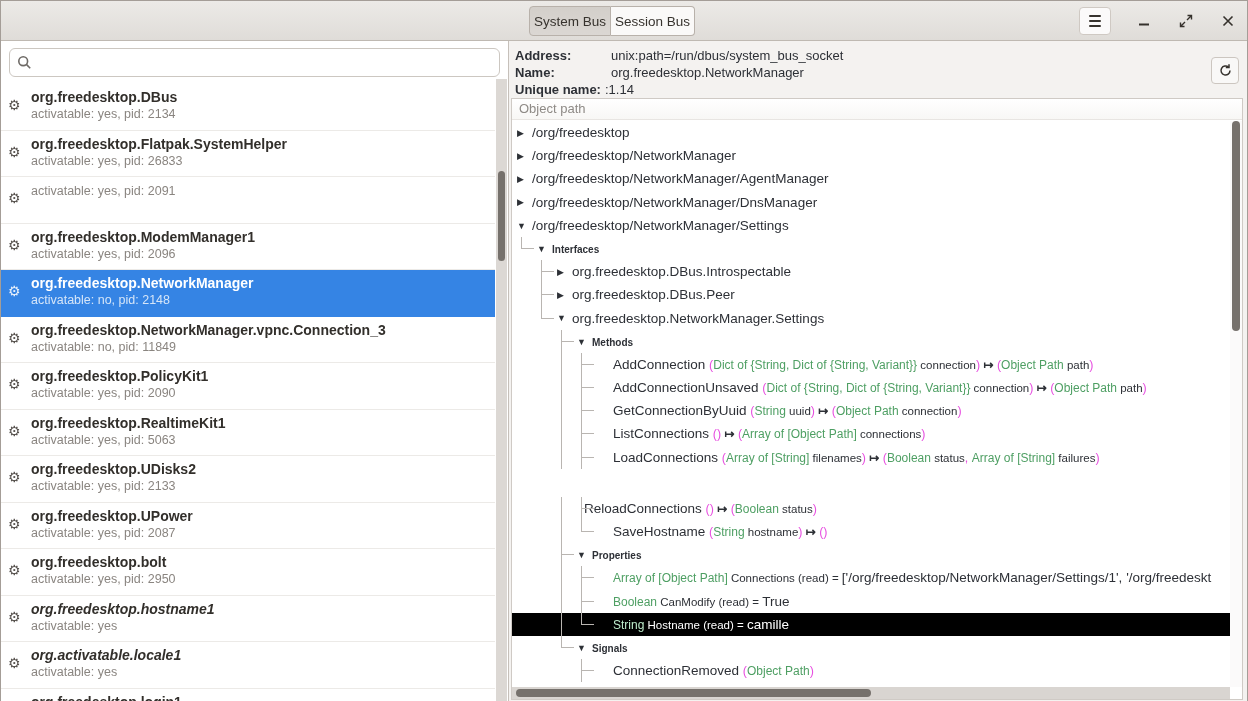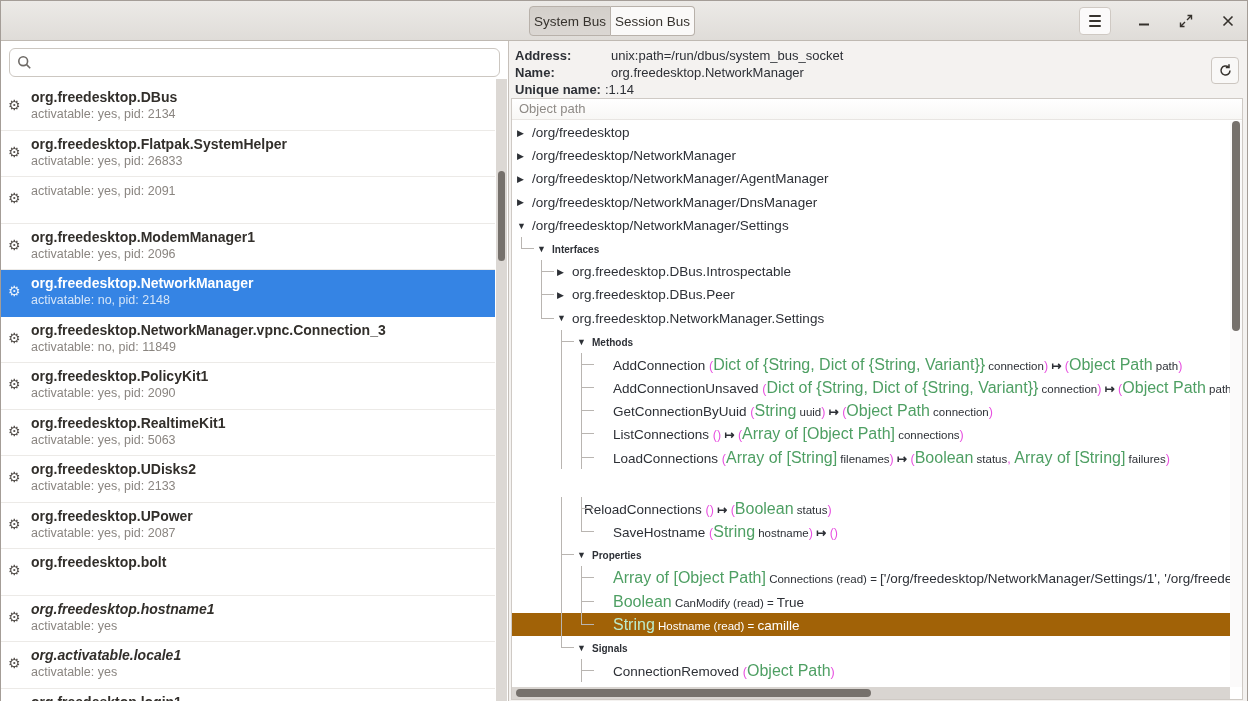--- a/index.html
+++ b/index.html
@@ -46,30 +46,30 @@
   .drow { display:flex; font-size:13px; line-height:17px; }
   .dlabel { font-weight:bold; min-width:96px; color:#2d3036; }
   .dvalue { color:#2d3036; }
   .refreshbtn { position:absolute; right:8px; top:16px; width:28px; height:27px; background:#f9f8f7; border:1px solid #ccc6c0; border-radius:4px; display:flex; align-items:center; justify-content:center; }
 
   
   .frame { position:absolute; left:2px; right:4px; top:57px; bottom:1px; background:#fff; border:1px solid #cfcac5; overflow:hidden; }
   .colheader { height:21px; line-height:20px; padding-left:7px; font-size:13px; color:#8e8a86; border-bottom:1px solid #e8e5e2; background:linear-gradient(#ffffff,#f8f7f5); }
   .tree { position:absolute; top:22px; left:0; right:12px; bottom:12px; overflow:hidden; }
   .trow { height:23.2px; line-height:23.2px; white-space:nowrap; position:relative; font-size:13.5px; }
-  .trow.selected { background:#a16207; color:#fff; }
+  .trow.selected { background:#000000; color:#fff; }
   .guide { position:absolute; top:0; bottom:0; width:1px; background:#b9b5b1; }
   .conn { position:absolute; }
   .conn .v { position:absolute; left:0; top:0; width:1px; background:#b9b5b1; }
   .conn .h { position:absolute; left:0; top:11px; height:1px; background:#b9b5b1; }
   .expander { display:inline-block; width:15px; font-size:9px; color:#2d3036; vertical-align:middle; }
   .seg-nm { font-size:13.5px; color:#2d3036; }
   .seg-bd { font-size:10px; font-weight:bold; color:#2d3036; }
   .seg-sm { font-size:11.5px; color:#2d3036; }
-  .seg-ty { font-size:16px; color:#4e9f63; }
+  .seg-ty { font-size:12px; color:#4e9f63; }
   .seg-pr { font-size:12.5px; color:#e750e0; }
   .seg-ar { font-size:12px; font-weight:bold; color:#2d3036; }
   .seg-vl { font-size:13.5px; color:#2d3036; }
   .trow.selected .seg-nm, .trow.selected .seg-sm, .trow.selected .seg-vl,
   .trow.selected .seg-pr, .trow.selected .seg-ar { color:#fff; }
   .trow.selected .seg-ty { color:#bdebcb; }
 
   .v-track { position:absolute; right:0; top:22px; bottom:12px; width:12px; background:#fbfafa; }
   .v-thumb { position:absolute; left:2px; width:8px; border-radius:4px; background:#76716c; }
   .h-track { position:absolute; left:0; right:12px; bottom:0; height:12px; background:#d9d5d1; }
@@ -166,20 +166,21 @@
             <div class="li-sub">activatable: yes, pid: 2133</div>
           </div>
           <div class="list-item">
             <span class="bus-icon">⚙</span>
             <div class="li-title">org.freedesktop.UPower</div>
             <div class="li-sub">activatable: yes, pid: 2087</div>
           </div>
           <div class="list-item">
             <span class="bus-icon">⚙</span>
             <div class="li-title">org.freedesktop.bolt</div>
+            <div class="li-sub">activatable: yes, pid: 2950</div>
           </div>
           <div class="list-item italic">
             <span class="bus-icon">⚙</span>
             <div class="li-title">org.freedesktop.hostname1</div>
             <div class="li-sub">activatable: yes</div>
           </div>
           <div class="list-item italic">
             <span class="bus-icon">⚙</span>
             <div class="li-title">org.activatable.locale1</div>
             <div class="li-sub">activatable: yes</div>

